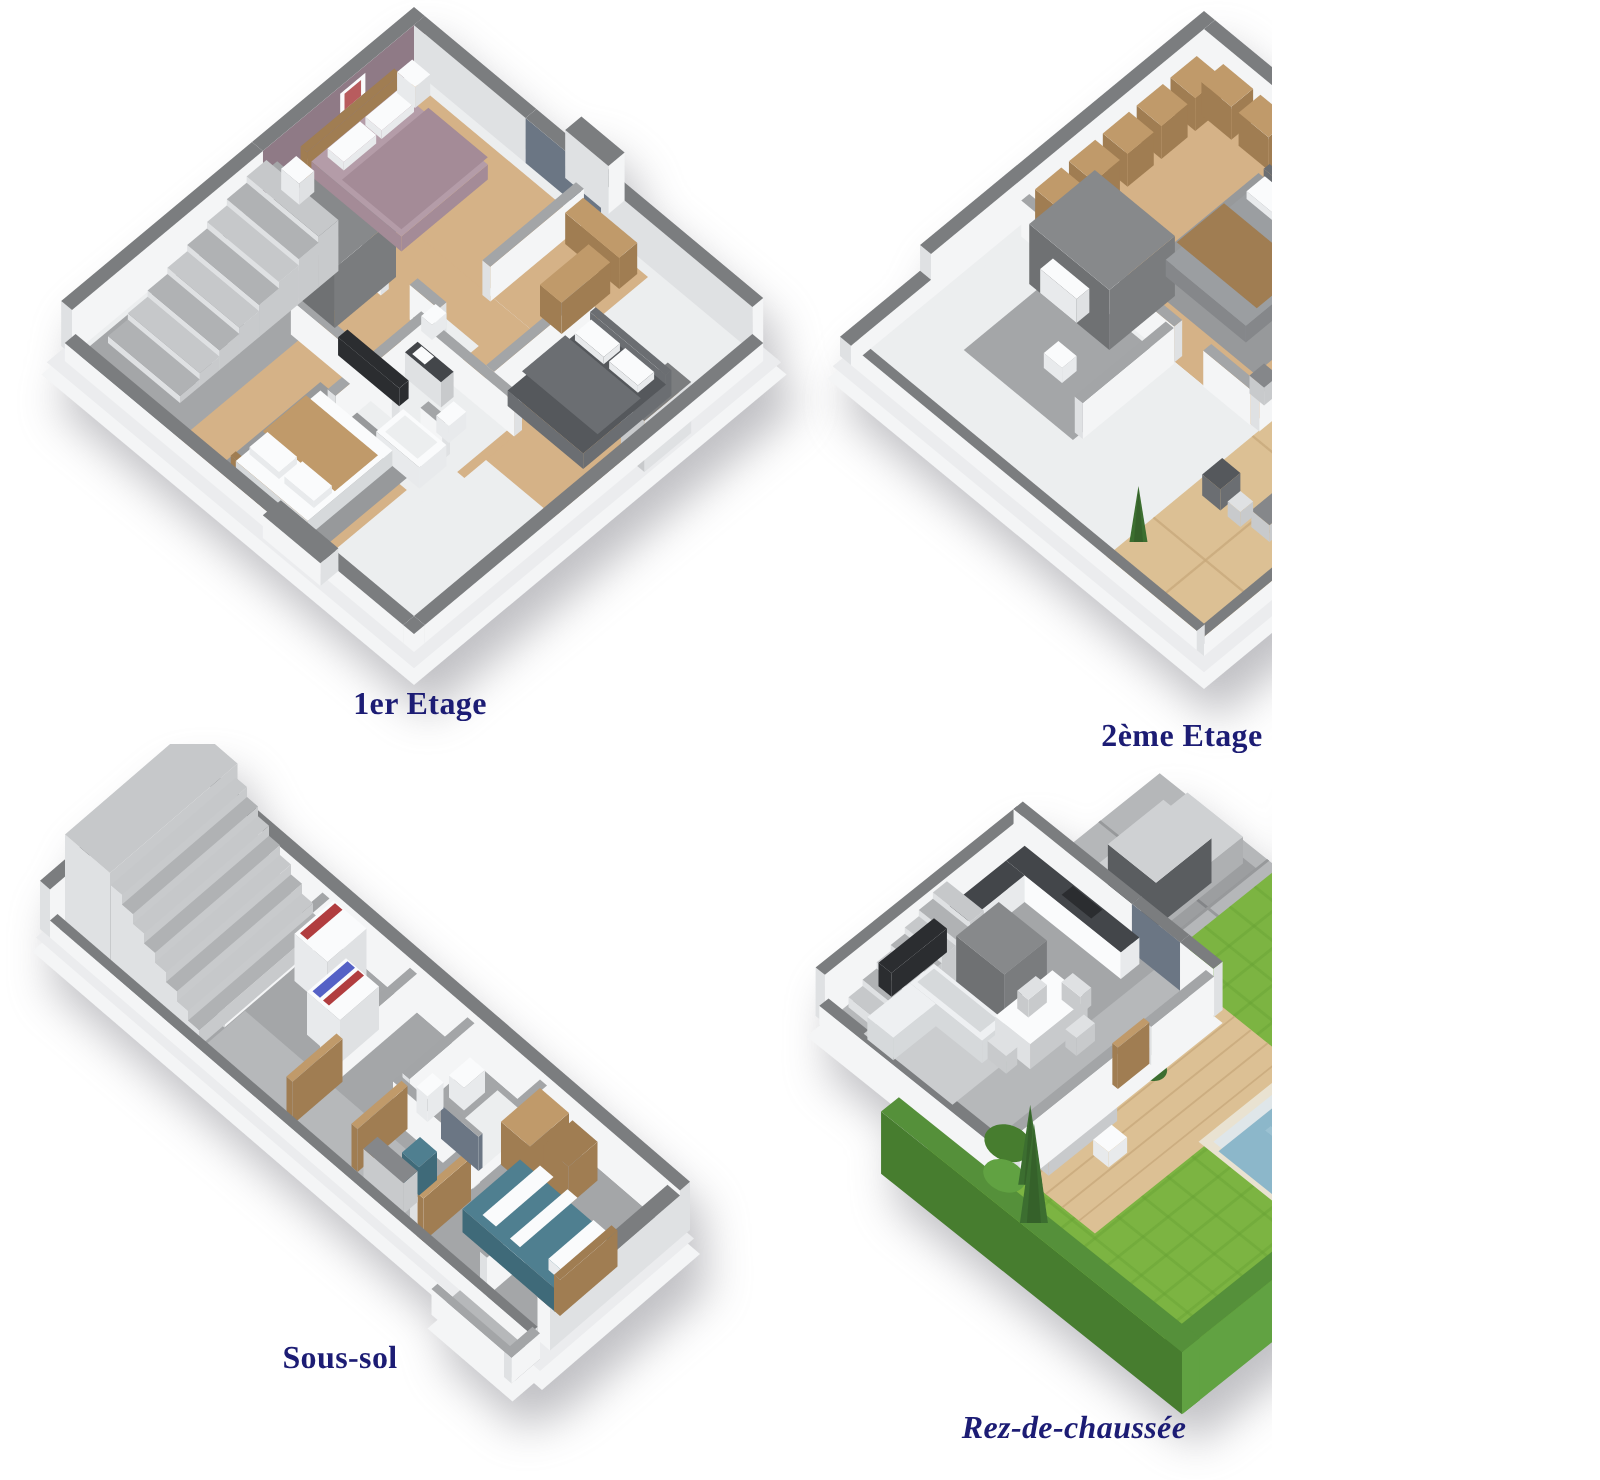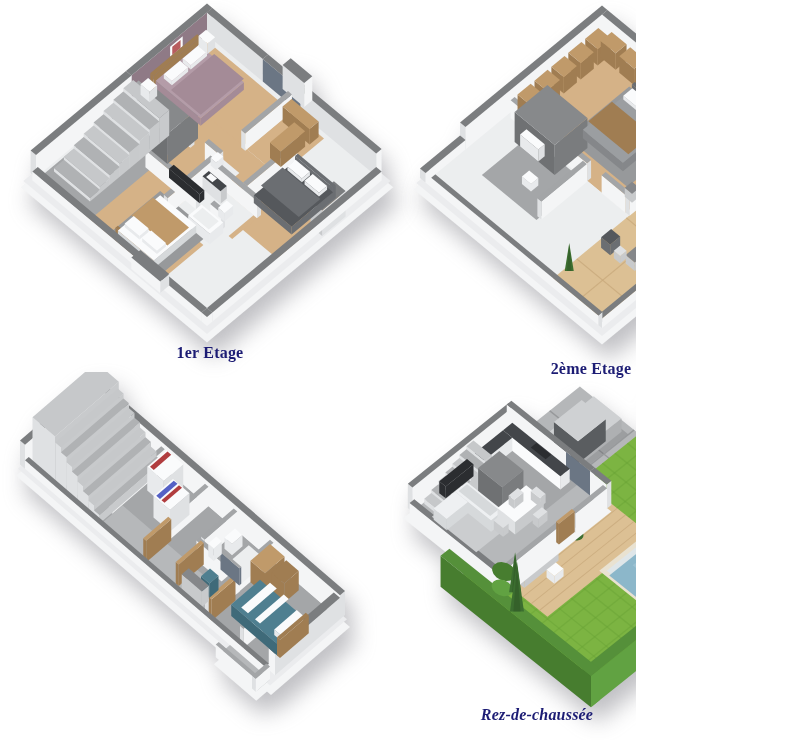--- a/index.html
+++ b/index.html
@@ -643,14 +643,15 @@
         <ellipse cx="0.45" cy="0.86" rx="0.045" ry="0.035" style="fill: var(--hedge2);"></ellipse>
         <path d="M0.5162 0.8238L0.4838 0.8562L0.3649 0.7049Z" style="fill: var(--tree);"></path>
         <path d="M0.5081 0.8319L0.4919 0.8481L0.3716 0.7116Z" fill-opacity="0.55" style="fill: var(--treeDark);"></path>
         <path d="M0.5889 0.8811L0.5511 0.9189L0.4011 0.7311Z" style="fill: var(--tree);"></path>
         <path d="M0.5795 0.8905L0.5605 0.9095L0.4095 0.7395Z" fill-opacity="0.55" style="fill: var(--treeDark);"></path>
       </g>
     </svg>
 
   <div id="label1" class="plan-label">1er Etage</div>
   <div id="label2" class="plan-label">2ème Etage</div>
+  <div id="label3" class="plan-label">Sous-sol</div>
   <div id="label4" class="plan-label">Rez-de-chaussée</div>
 </div>
 
 </body></html>

